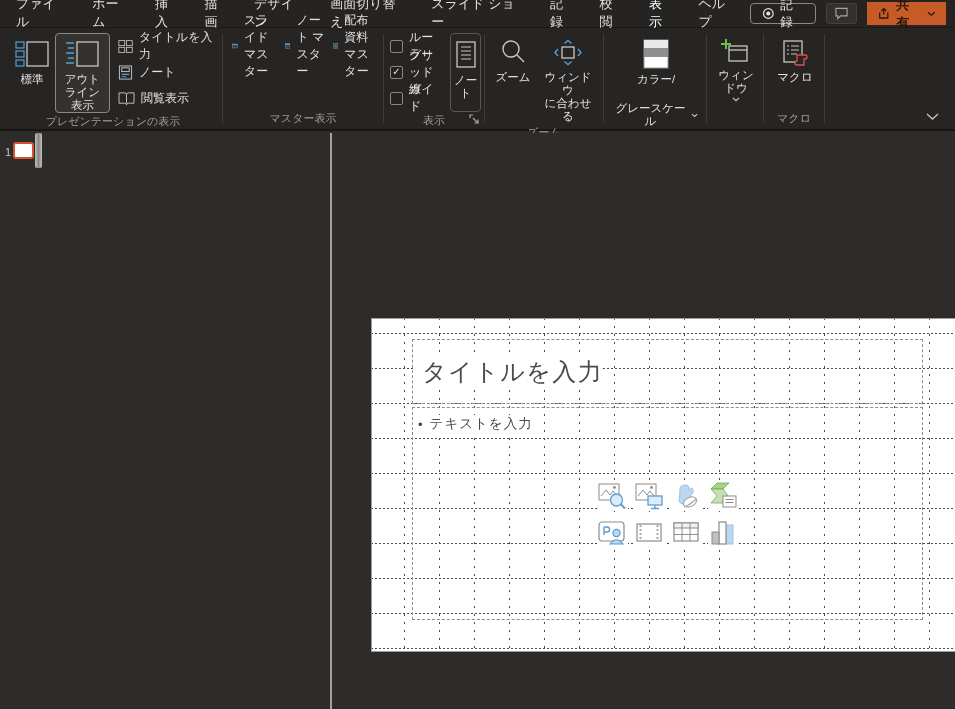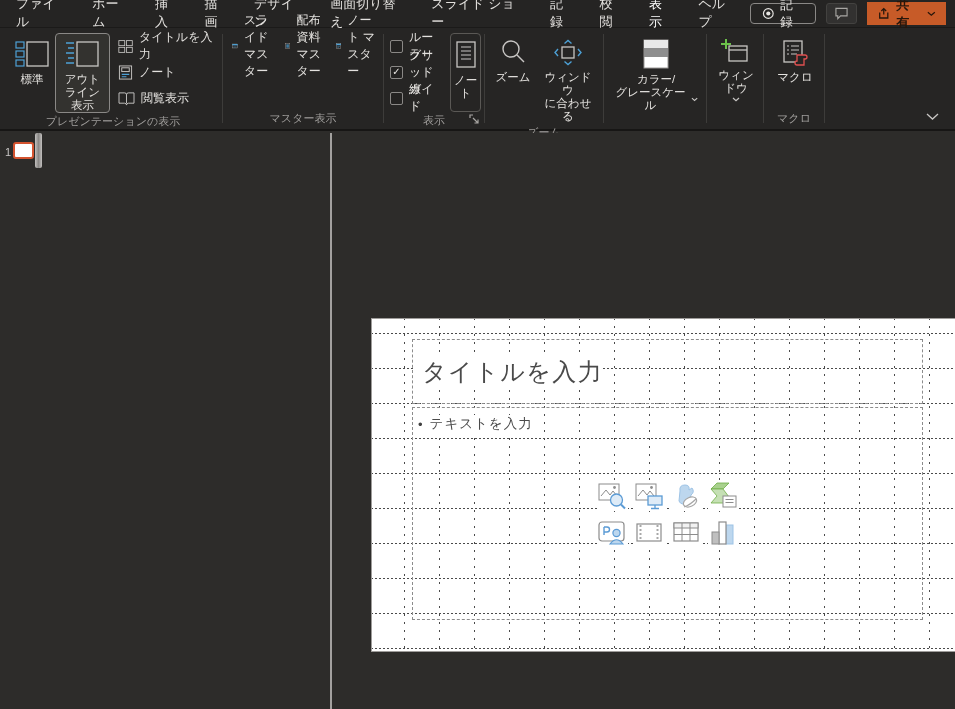--- a/index.html
+++ b/index.html
@@ -199,32 +199,32 @@
           <svg width="18" height="14" viewBox="0 0 18 14">
             <rect x="1" y="1" width="16" height="12" fill="none" stroke="#c8c6c4"></rect>
             <rect x="1" y="1" width="16" height="4" fill="#4da1d6" stroke="none"></rect>
             <path d="M4 10 h10" stroke="#4da1d6" stroke-width="1.4"></path>
           </svg>
           <span>スライド マスター</span>
         </div>
         <div class="row-btn">
           <svg width="16" height="16" viewBox="0 0 16 16">
             <rect x="1" y="1" width="14" height="14" fill="none" stroke="#c8c6c4"></rect>
-            <rect x="4" y="3.5" width="8" height="3.5" fill="#4da1d6"></rect>
-            <rect x="4" y="9" width="8" height="3.5" fill="#4da1d6"></rect>
-          </svg>
-          <span>配布資料マスター</span>
+            <rect x="1" y="1" width="14" height="4.5" fill="#4da1d6"></rect>
+            <path d="M4 9.5 h8 M4 12.5 h5" stroke="#4da1d6" stroke-width="1.2"></path>
+          </svg>
+          <span>ノート マスター</span>
         </div>
         <div class="row-btn">
           <svg width="16" height="16" viewBox="0 0 16 16">
             <rect x="1" y="1" width="14" height="14" fill="none" stroke="#c8c6c4"></rect>
-            <rect x="1" y="1" width="14" height="4.5" fill="#4da1d6"></rect>
-            <path d="M4 9.5 h8 M4 12.5 h5" stroke="#4da1d6" stroke-width="1.2"></path>
-          </svg>
-          <span>ノート マスター</span>
+            <rect x="4" y="3.5" width="8" height="3.5" fill="#4da1d6"></rect>
+            <rect x="4" y="9" width="8" height="3.5" fill="#4da1d6"></rect>
+          </svg>
+          <span>配布資料マスター</span>
         </div>
       </div>
       <div class="rgroup-label">マスター表示</div>
     </div>
 
     <div class="vsep"></div>
 
     <div class="rgroup" style="width:98px">
       <div class="rgroup-body" style="padding-left:2px;">
         <div style="display:flex; flex-direction:column;">
@@ -288,21 +288,21 @@
 
     <div class="rgroup" style="width:100px">
       <div class="rgroup-body" style="justify-content:center;">
         <div class="big-btn" style="width:92px">
           <svg width="26" height="30" viewBox="0 0 26 30">
             <rect x="1" y="1" width="24" height="28" fill="#ffffff" stroke="#9a9896"></rect>
             <rect x="1" y="1" width="24" height="8" fill="#e9e9e9"></rect>
             <rect x="1" y="9" width="24" height="9" fill="#8e8e8e"></rect>
           </svg>
           <span class="bb-label">カラー/</span>
-          <span class="bb-label" style="margin-top:0; display:flex; align-items:center; gap:4px;">
+          <span class="bb-label" style="margin-top:16px; display:flex; align-items:center; gap:4px;">
             <span>グレースケール</span>
             <svg width="8" height="5" viewBox="0 0 8 5">
               <path d="M1 1 l3 2.6 L7 1" fill="none" stroke="#c8c6c4" stroke-width="1.2"></path>
             </svg>
           </span>
         </div>
       </div>
       <div class="rgroup-label"></div>
     </div>
 

